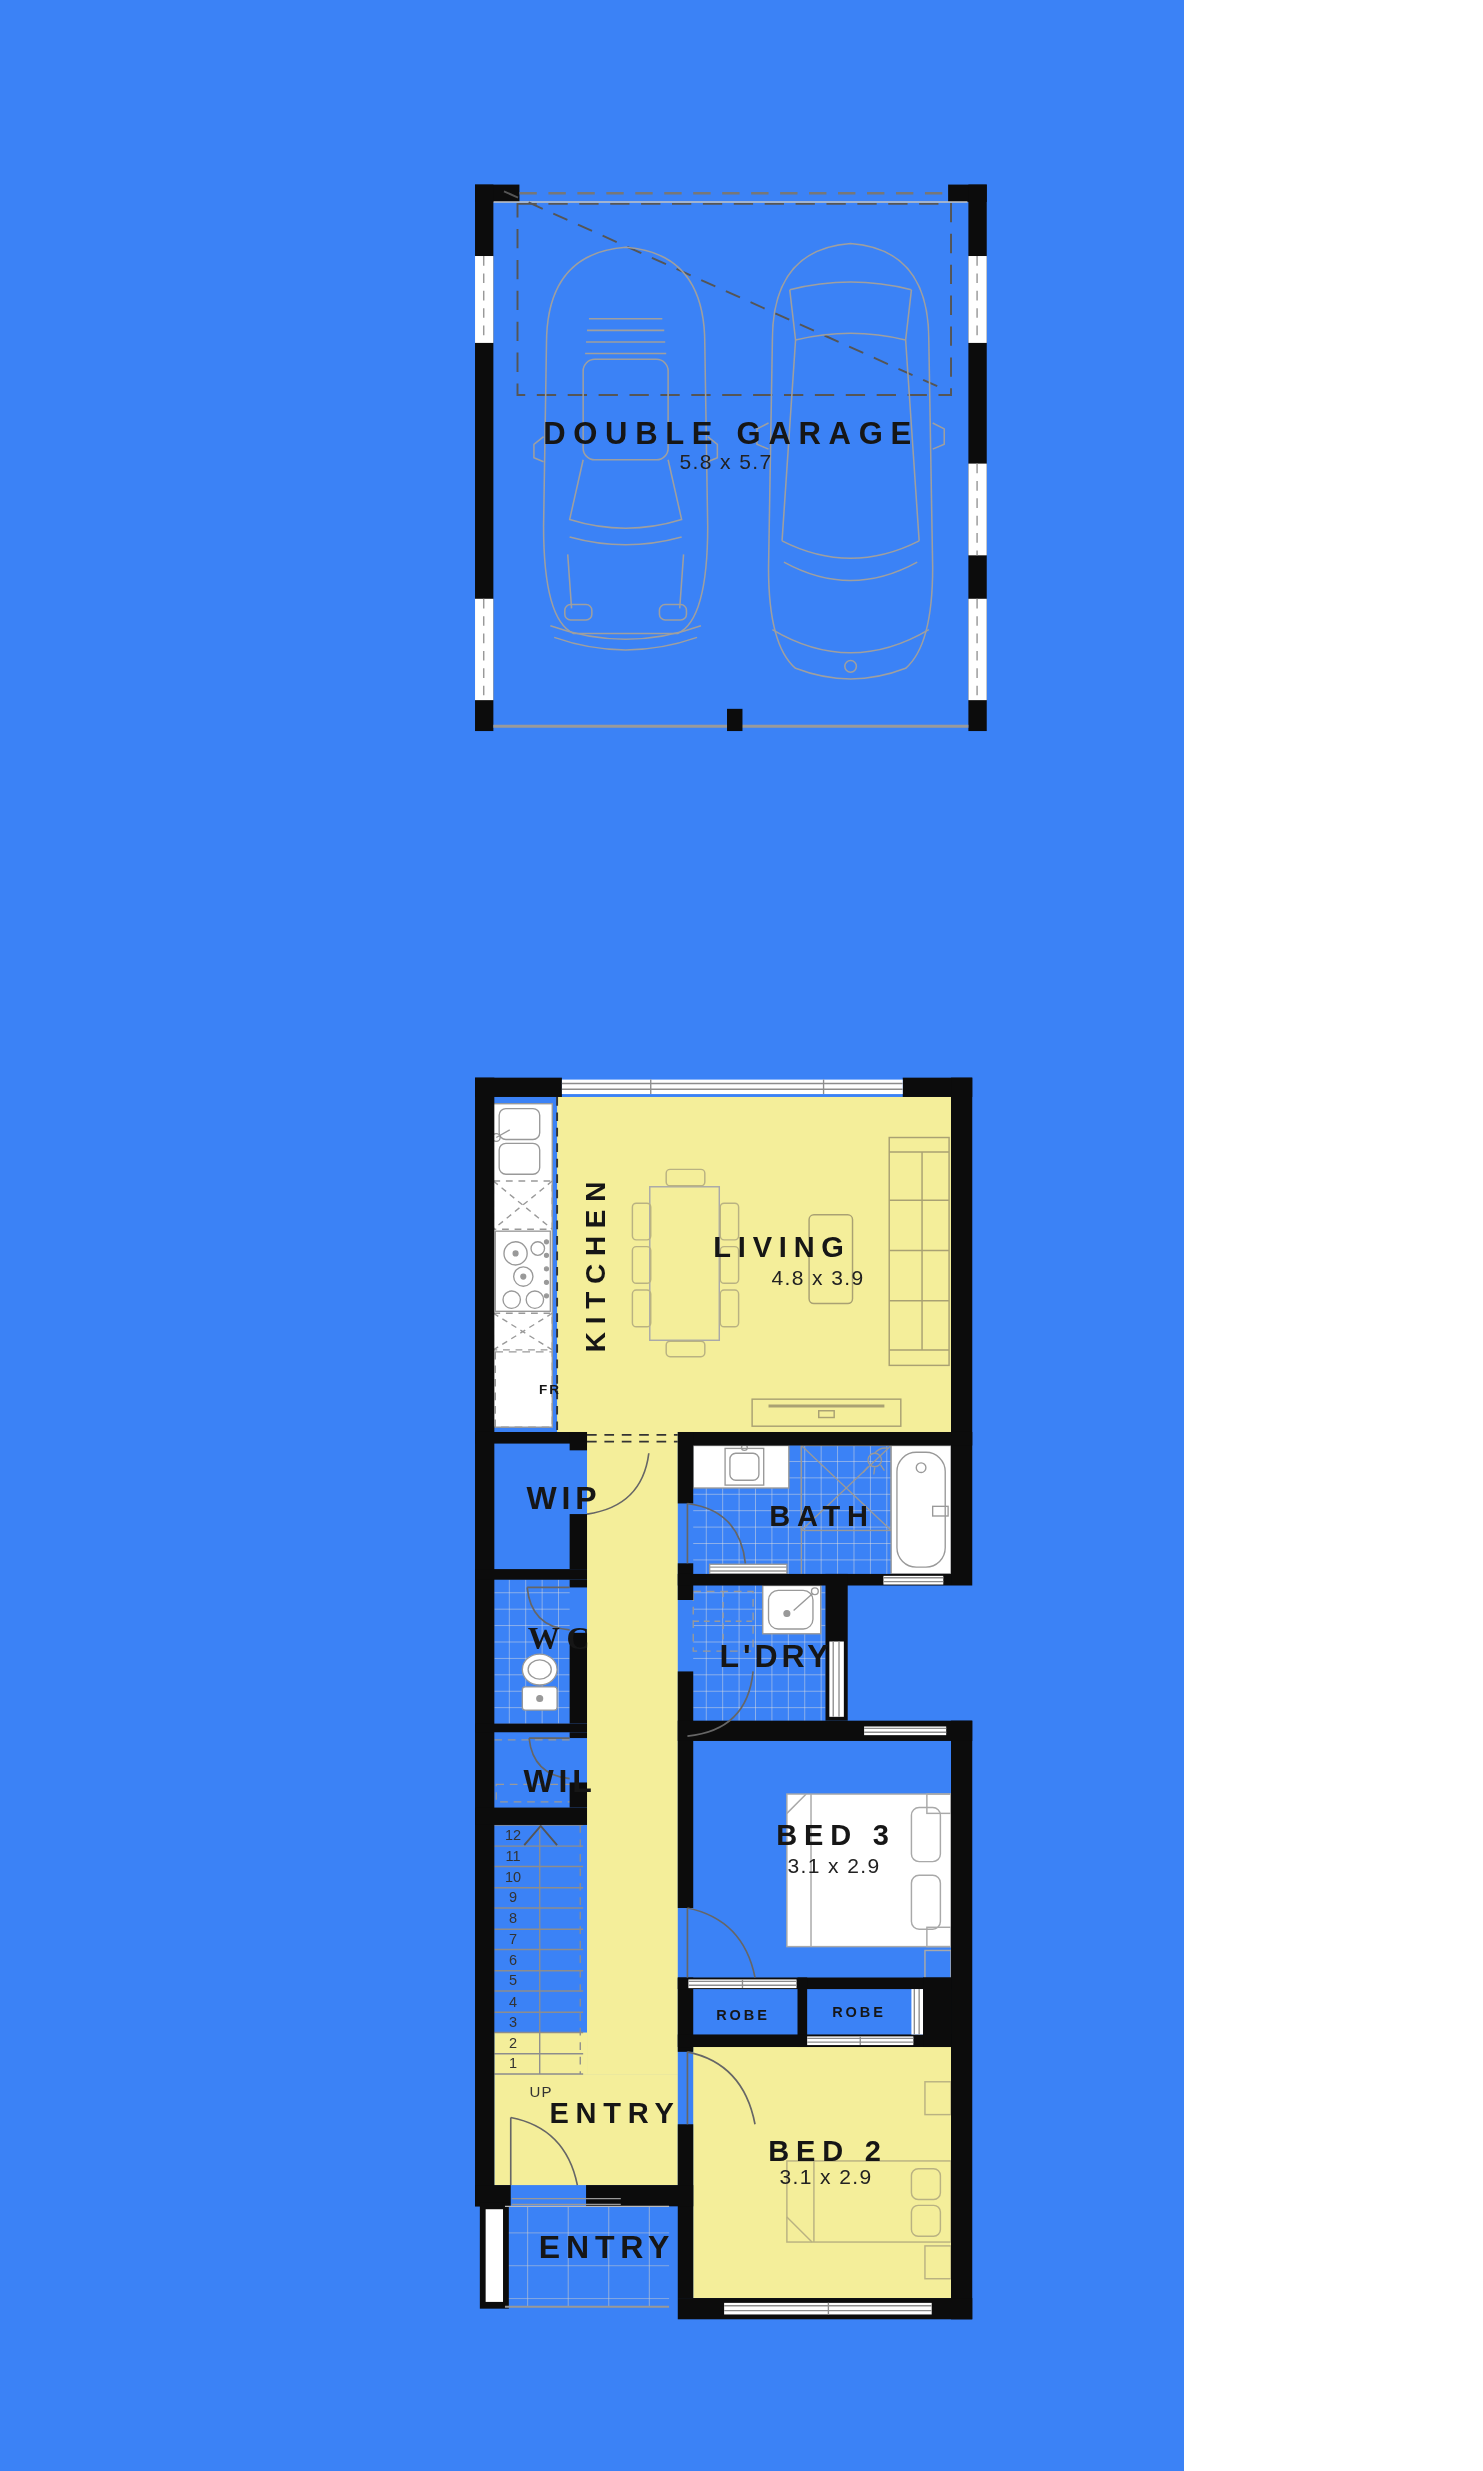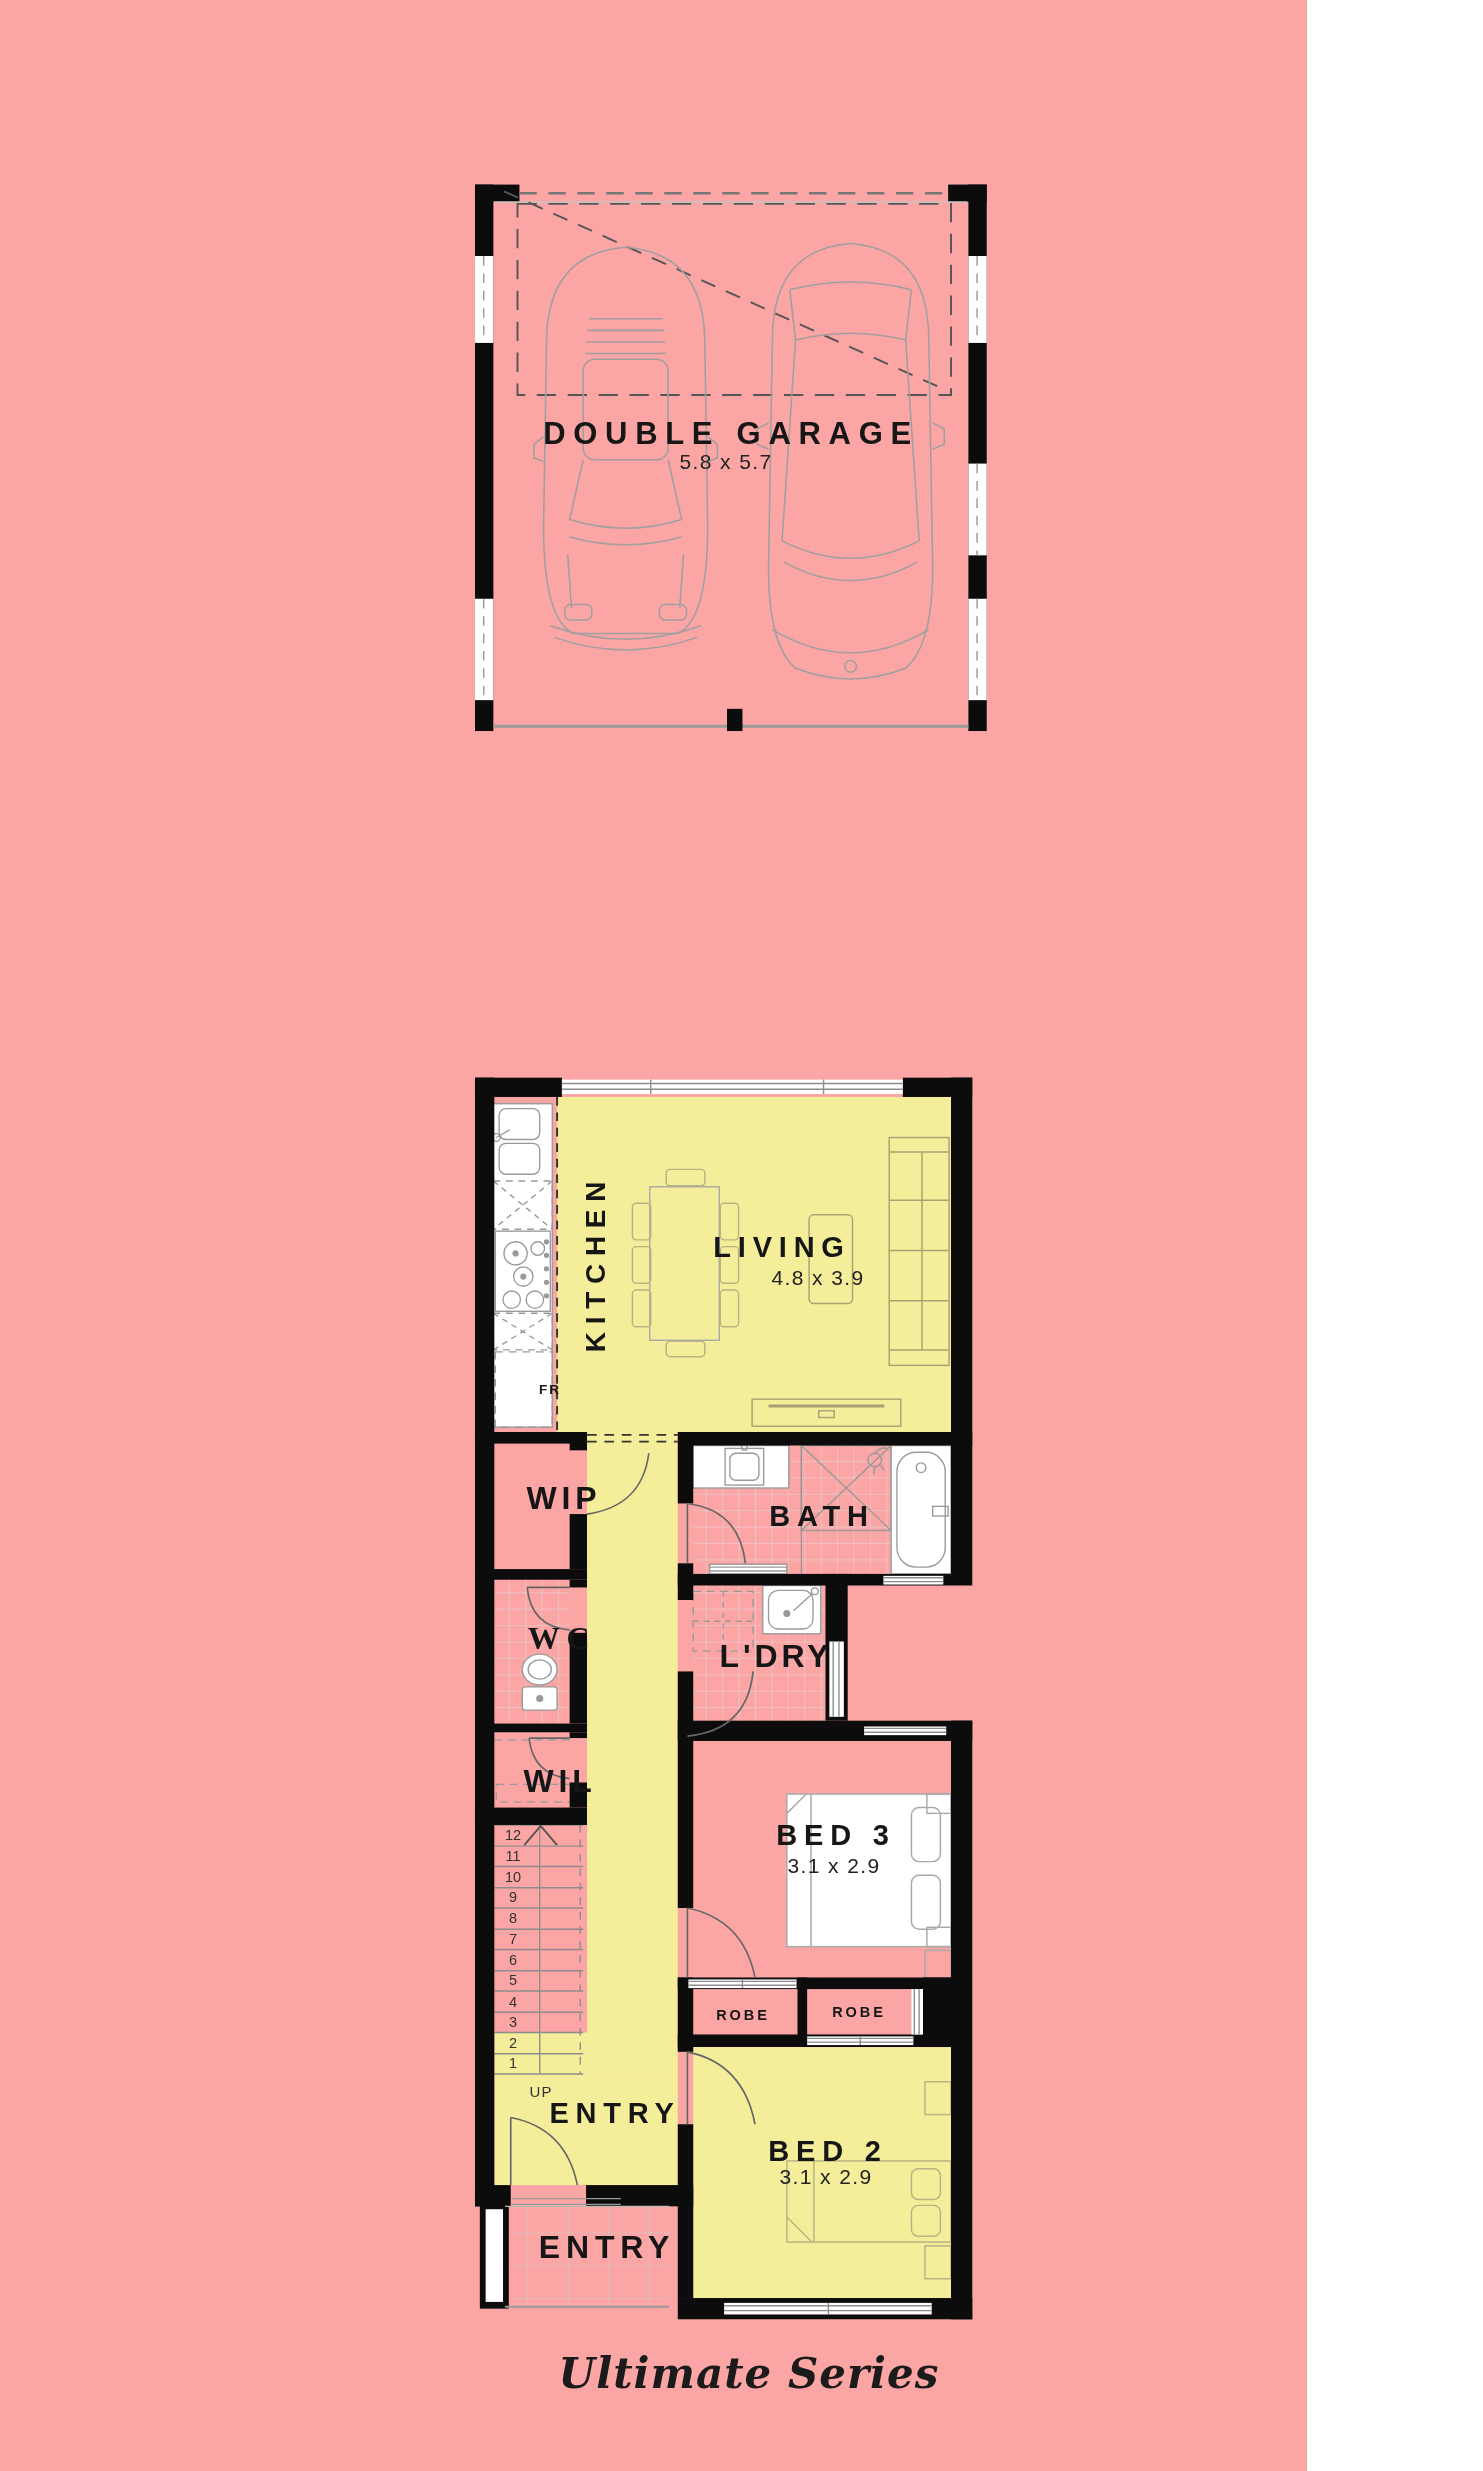--- a/index.html
+++ b/index.html
@@ -1,16 +1,16 @@
 <!DOCTYPE html>
 <html style="--c-highlight: #F4EE9A; --c-wall: #0c0c0c; --c-text: #161616;"><head>
 <meta charset="utf-8">
 <style>
   html,body{margin:0;padding:0;background:#ffffff;}
-  .canvas{position:relative;width:1307px;height:2472px;background:#fca5a5;overflow:hidden;
+  .canvas{position:relative;width:1184px;height:2472px;background:#3b82f6;overflow:hidden;
           font-family:"Liberation Sans",sans-serif;}
   svg.plan{position:absolute;left:0;top:0;}
   .w{fill:var(--c-wall,#0c0c0c);}
   .hl{fill:var(--c-highlight,#F4EE9A);}
   .lbl{position:absolute;transform:translate(-50%,-50%);white-space:nowrap;
        font-weight:bold;color:var(--c-text,#161616);}
   .lbl-room{font-size:29px;letter-spacing:6.8px;}
   .lbl-room-sm{font-size:32px;letter-spacing:4.8px;margin-left:20px;}
   .lbl-dims{font-size:21px;letter-spacing:1.4px;font-weight:normal;color:#222;}
   .lbl-vert{writing-mode:vertical-rl;transform:translate(-50%,-50%) rotate(180deg);
@@ -328,15 +328,14 @@
     <span class="step" style="left:513px;top:1918px;">8</span>
     <span class="step" style="left:513px;top:1939px;">7</span>
     <span class="step" style="left:513px;top:1960px;">6</span>
     <span class="step" style="left:513px;top:1980px;">5</span>
     <span class="step" style="left:513px;top:2002px;">4</span>
     <span class="step" style="left:513px;top:2022px;">3</span>
     <span class="step" style="left:513px;top:2043px;">2</span>
     <span class="step" style="left:513px;top:2063px;">1</span>
   </div>
 
-  <div class="series" style="left:749px;top:2373px;">Ultimate Series</div>
 </div>
 
 
 </body></html>

